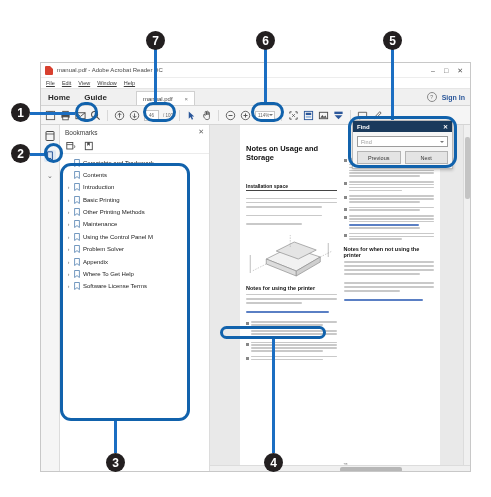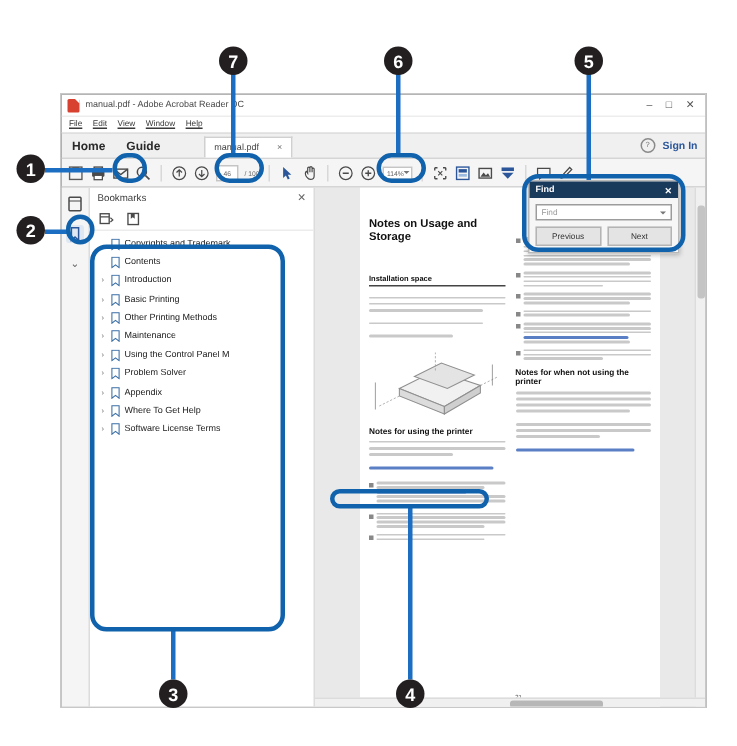--- a/index.html
+++ b/index.html
@@ -32,21 +32,21 @@
     border:3px solid #1162ac;
     border-radius:11px;
     z-index:35;
     box-sizing:border-box;
     background:transparent;
   }
 
   
   .win{
     position:absolute;left:40px;top:62px;width:431px;height:410px;
-    background:#737373;
+    background:#5eead4;
     border:1px solid #c8c8c8;
     box-sizing:border-box;
     overflow:hidden;
   }
   .titlebar{
     height:15px;background:#ffffff;
     display:flex;align-items:center;
     padding:0 4px;
     border-bottom:1px solid #ededed;
     box-sizing:border-box;

